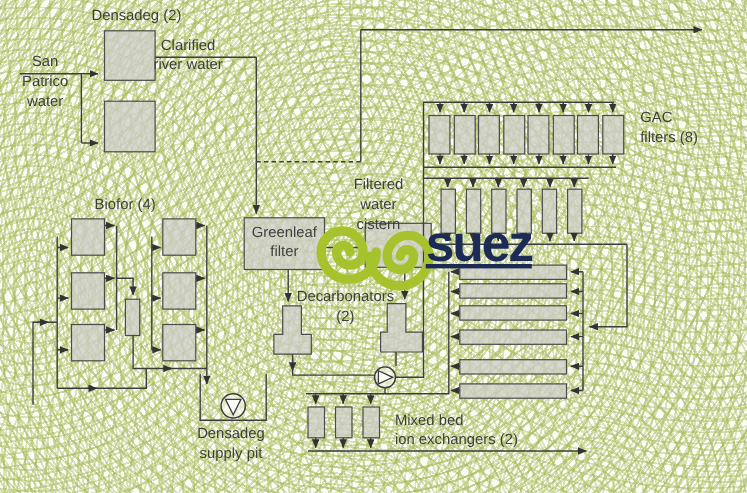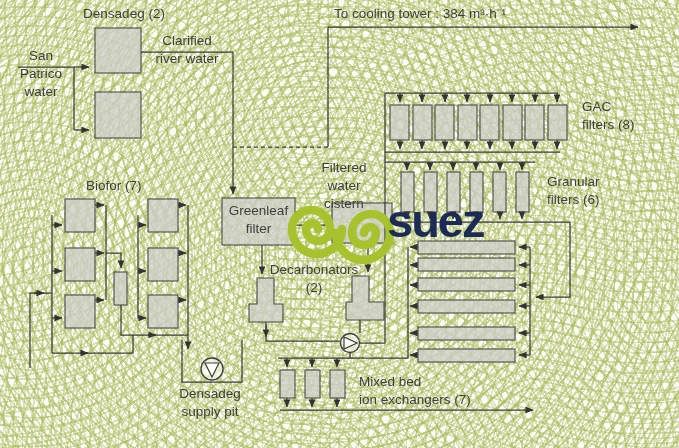--- a/index.html
+++ b/index.html
@@ -215,41 +215,38 @@
       <path class="fl" d="M182,340 V382 H242 V340"></path>
       <circle class="pump" cx="212" cy="369" r="11"></circle>
       <path class="ptri" d="M205,363 H219 L212,377 Z"></path>
     </g>
   </svg>
 
   <div class="lbl center" style="left:68px;top:5px;width:112px;">Densadeg (2)</div>
   <div class="lbl center" style="left:6px;top:47px;width:70px;">San
 Patrico
 water</div>
-  <div class="lbl center" style="left:141px;top:32px;width:92px;">Clarified
+  <div class="lbl center" style="left:125px;top:32px;width:92px;">Clarified
 river water</div>
-  <div class="lbl" style="left:334px;top:5px;width:240px;">To cooling tower : 384 m³·h⁻¹</div>
   <div class="lbl" style="left:582px;top:98px;width:90px;">GAC
 filters (8)</div>
-  <div class="lbl" style="left:547px;top:173px;width:90px;">Granular
-filters (6)</div>
-  <div class="lbl" style="left:86px;top:177px;width:90px;">Biofor (7)</div>
+  <div class="lbl" style="left:86px;top:177px;width:90px;">Biofor (4)</div>
   <div class="lbl center" style="left:222px;top:202px;width:73px;">Greenleaf
 filter</div>
   <div class="lbl center" style="left:309px;top:159px;width:70px;">Filtered
 water
 cistern</div>
   <div class="lbl center" style="left:260px;top:261px;width:108px;">Decarbonators
 (2)</div>
   <div class="lbl" style="left:359px;top:373px;width:150px;">Mixed bed
-ion exchangers (7)</div>
+ion exchangers (2)</div>
   <div class="lbl center" style="left:169px;top:385px;width:82px;">Densadeg
 supply pit</div>
 
   <svg class="diagram" width="679" height="448" viewBox="0 0 679 448">
     <g fill="none" stroke="#a6c32d" stroke-width="8.5" stroke-linecap="round">
       <path d="M342,229 A25,25 0 1 1 292,229 A19,19 0 1 1 330,229 A12,12 0 1 1 306,229 A6,6 0 1 1 318,229"></path>
       <path d="M336,233 A27,27 0 1 0 390,233 A19,19 0 1 0 352,233 A12,12 0 1 0 376,233 A6,6 0 1 0 364,233"></path>
     </g>
   </svg>
-  <div class="logo-text" style="left:387px;top:197px;color:#1c2b56;">suez</div>
+  <div class="logo-text" style="left:387px;top:197px;color:#1c2b56;text-decoration:underline;">suez</div>
 
 </div>
 
 </body></html>

